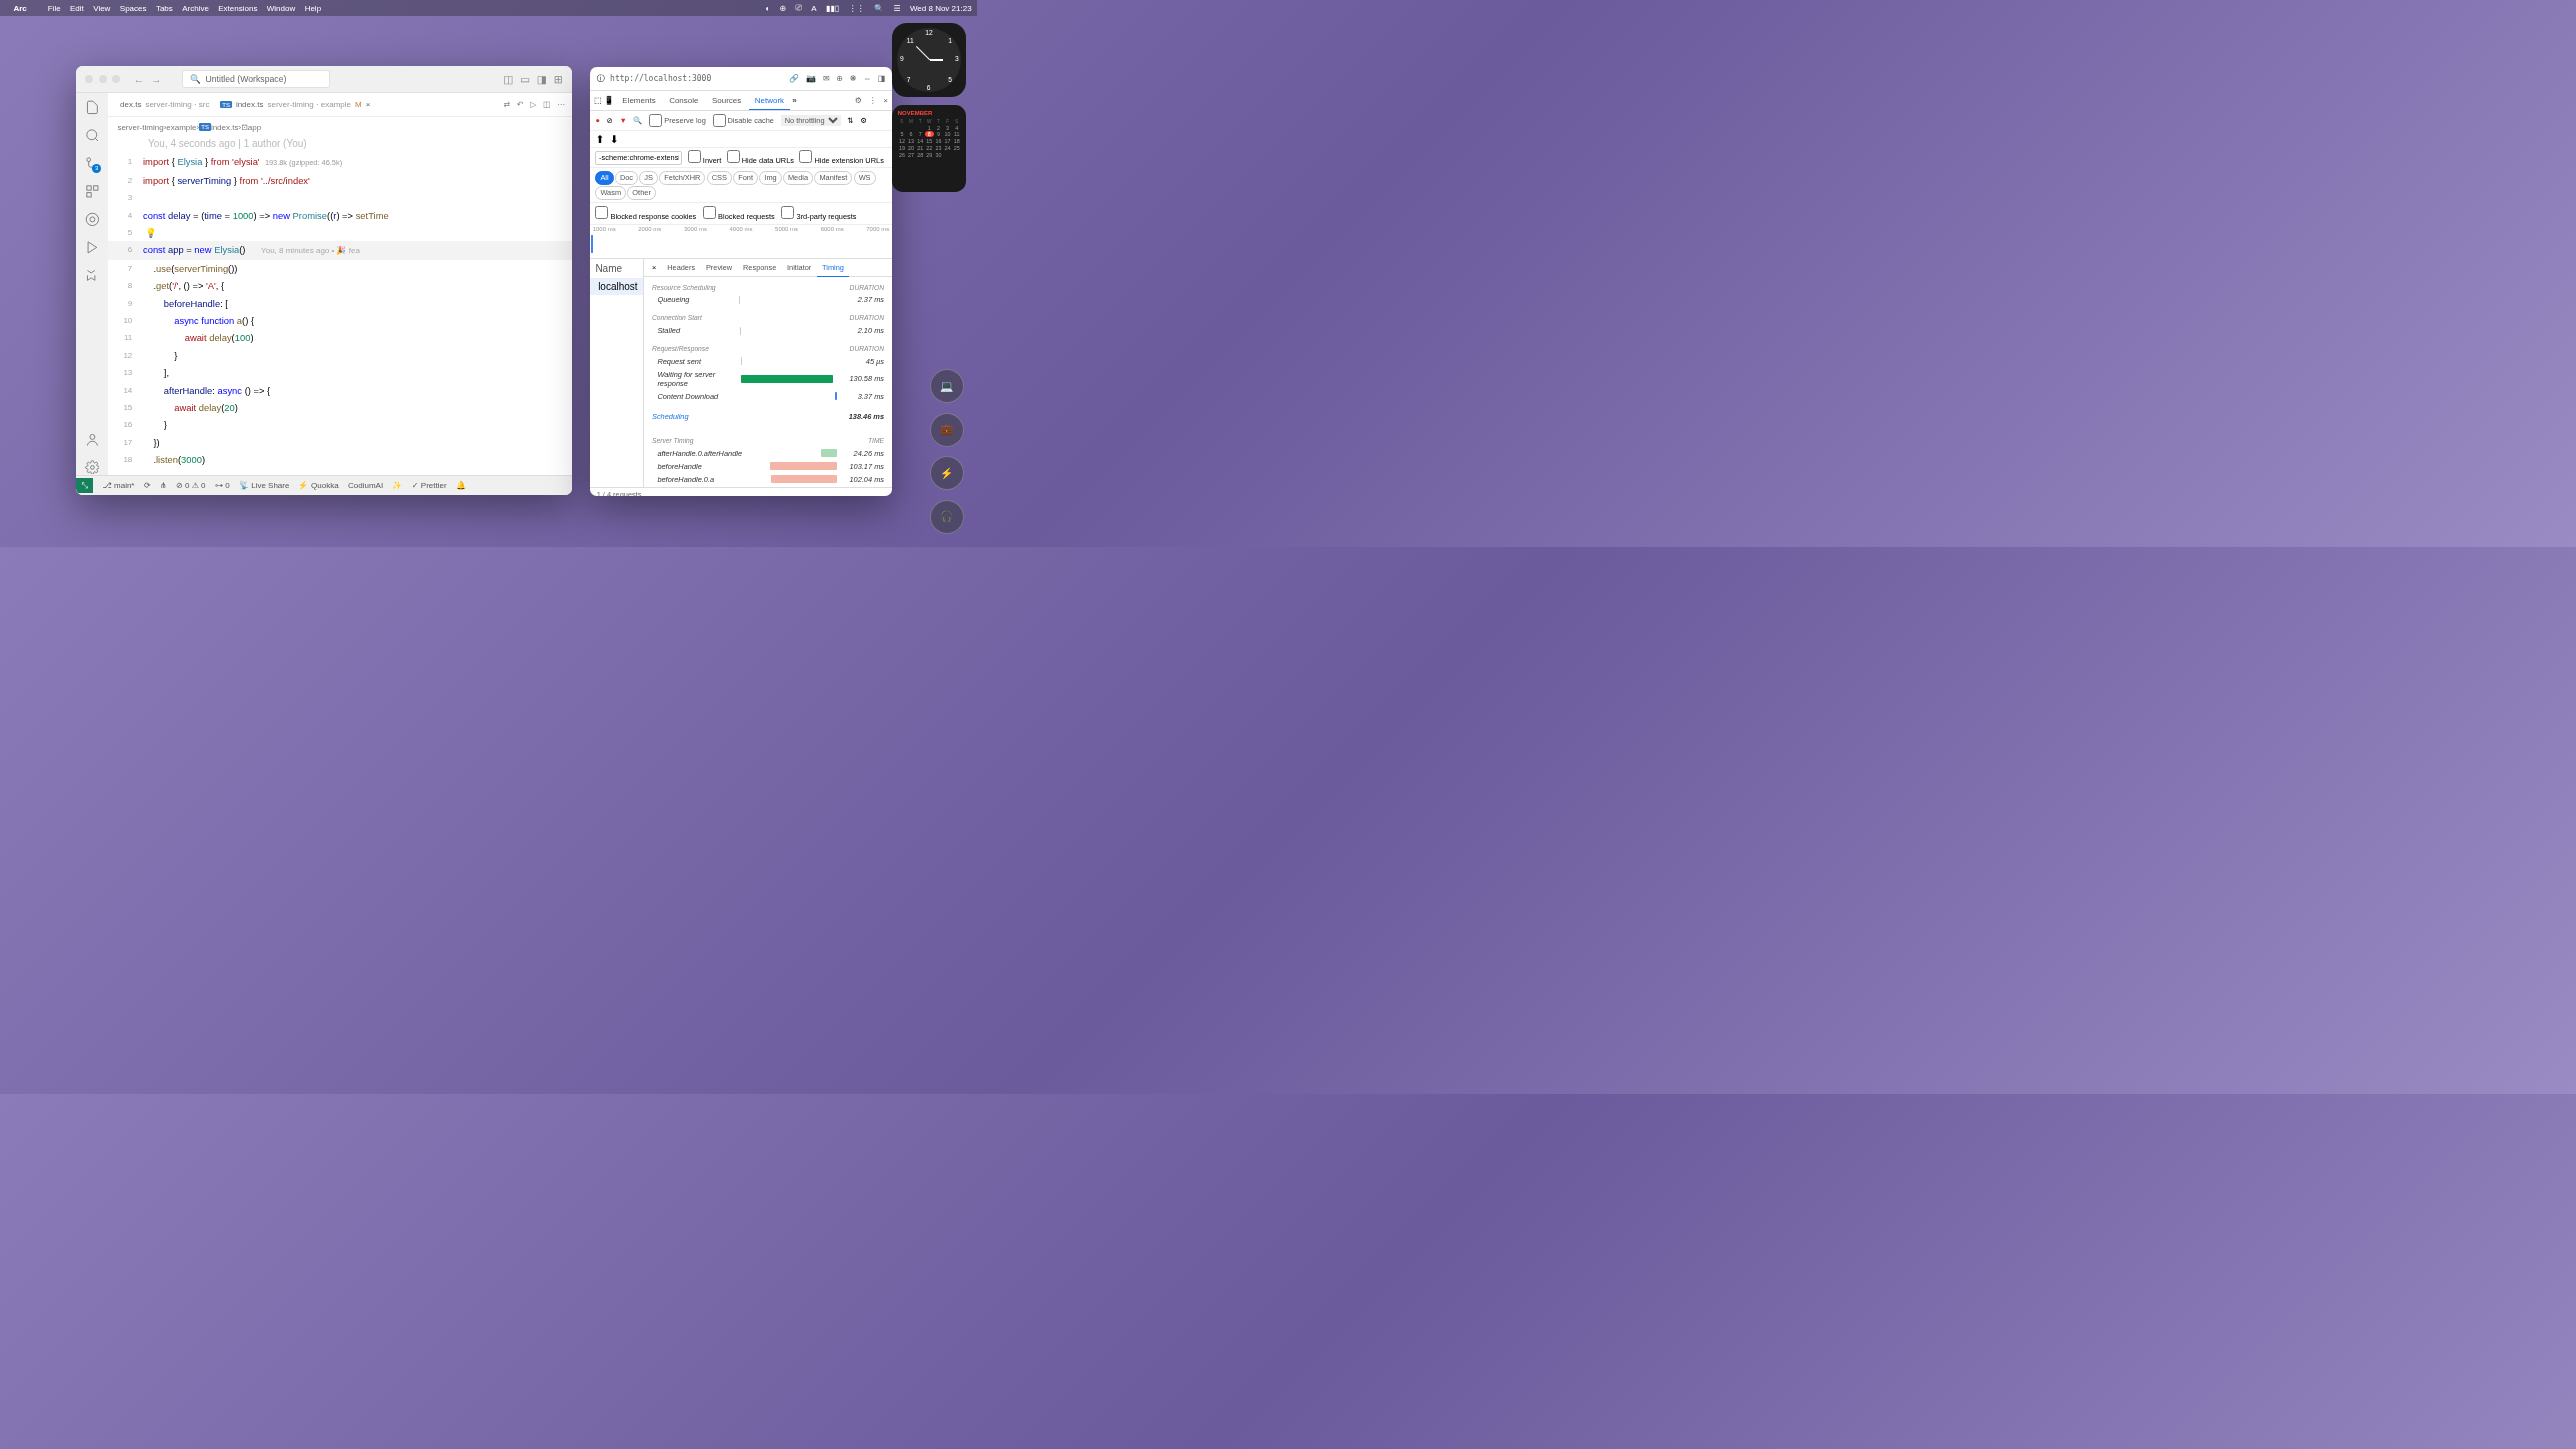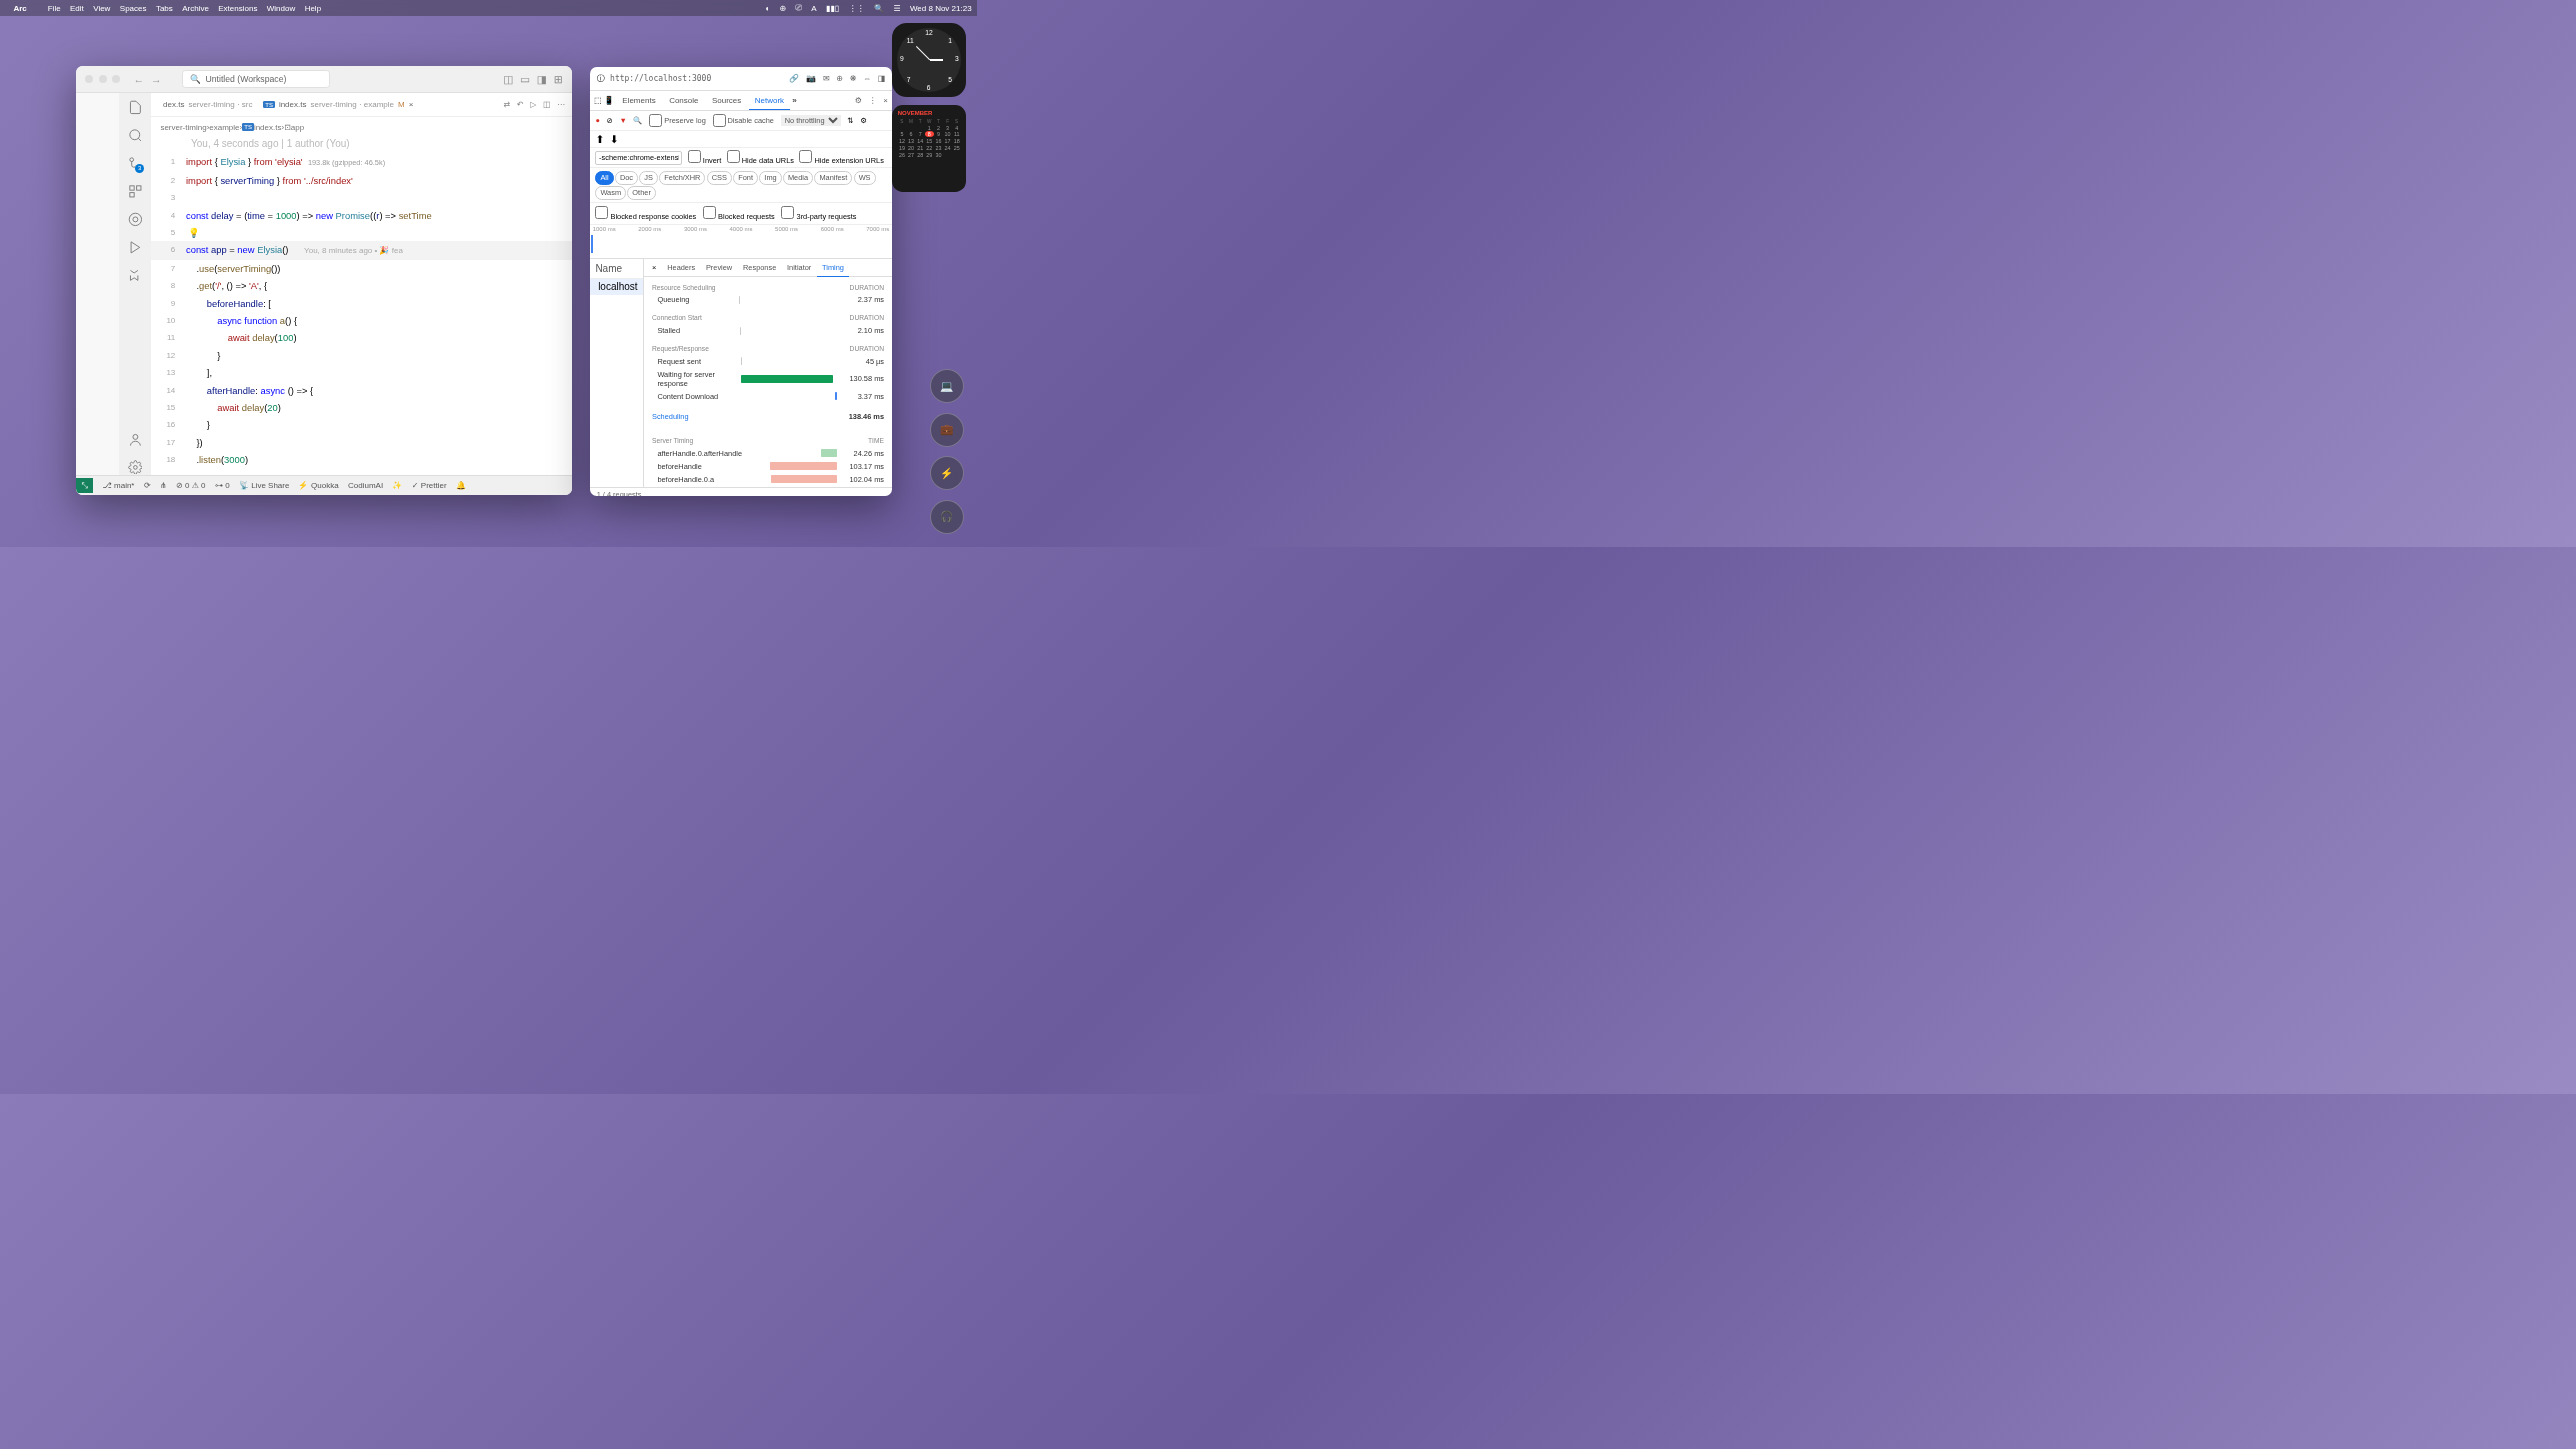--- a/index.html
+++ b/index.html
@@ -16,21 +16,21 @@
 .vscode { left: 76px; top: 66px; width: 496px; height: 429px; background: #f8f8f8; }
 .devtools { left: 590px; top: 67px; width: 302px; height: 429px; background: #fff; }
 
 .vsc-titlebar { height: 27px; display: flex; align-items: center; padding: 0 9.4px; background: #f0f0f0; border-bottom: 0.7px solid #e0e0e0; }
 .traffic { display: flex; gap: 5.4px; }
 .traffic span { width: 8px; height: 8px; border-radius: 50%; background: #ddd; }
 .vsc-nav { margin-left: 13.4px; display: flex; gap: 6.7px; color: #999; }
 .vsc-search { margin-left: 20px; display: flex; align-items: center; gap: 4px; background: #fff; padding: 2.7px 8px; border-radius: 3.4px; color: #666; font-size: 8.7px; flex: 0 0 148px; border: 0.7px solid #e0e0e0; }
 .vsc-layout { margin-left: auto; display: flex; gap: 6.7px; color: #888; }
 
-.vsc-body { display: flex; height: calc(100% - 47px); margin-left: 43px; }
+.vsc-body { display: flex; height: calc(100% - 47px); }
 .vsc-activitybar { width: 32px; background: #f0f0f0; display: flex; flex-direction: column; align-items: center; padding-top: 6.7px; gap: 12px; color: #777; }
 .vsc-activitybar .ab-icon { width: 16px; height: 16px; display: flex; align-items: center; justify-content: center; cursor: pointer; position: relative; }
 .vsc-activitybar .badge { position: absolute; bottom: -1.3px; right: -1.3px; background: #0078d4; color: #fff; border-radius: 50%; width: 9.4px; height: 9.4px; font-size: 6px; display: flex; align-items: center; justify-content: center; }
 
 .vsc-editor { flex: 1; display: flex; flex-direction: column; background: #fff; }
 .vsc-tabs { height: 24px; display: flex; align-items: center; padding: 0 6.7px; border-bottom: 0.7px solid #eee; font-size: 8px; color: #666; }
 .vsc-tab { padding: 2.7px 5.4px; display: flex; align-items: center; gap: 4px; }
 .vsc-tab.active { background: #fff; }
 .ts-badge { background: #3178c6; color: #fff; font-size: 6px; padding: 0.7px 2px; border-radius: 1.3px; }
 .vsc-breadcrumb { height: 20px; display: flex; align-items: center; padding: 0 9.4px; font-size: 8px; color: #777; gap: 0; }
@@ -81,21 +81,21 @@
 .dt-reqlist .hdr { padding: 4px 5.4px; border-bottom: 0.7px solid #eee; color: #555; font-weight: 500; }
 .dt-reqlist .req { padding: 2.7px 5.4px; display: flex; align-items: center; gap: 2.7px; background: #e8f0fe; }
 .dt-reqlist .req .doc-icon { width: 6.7px; height: 8px; background: #4285f4; }
 
 .dt-detail { flex: 1; font-size: 7.4px; overflow-y: auto; }
 .dt-detail-tabs { display: flex; border-bottom: 0.7px solid #ddd; padding: 0 2.7px; }
 .dt-detail-tabs .x { padding: 4px 5.4px; cursor: pointer; }
 .dt-detail-tabs .dtab { padding: 4px 5.4px; color: #555; cursor: pointer; }
 .dt-detail-tabs .dtab.active { color: #1a73e8; border-bottom: 1.3px solid #1a73e8; margin-bottom: -0.7px; }
 
-.timing-section { padding: 4px 8px; }
+.timing-section { padding: 4px 8px; font-style: italic; }
 .timing-hdr { display: flex; justify-content: space-between; color: #888; padding: 2.7px 0; font-size: 6.7px; text-transform: none; }
 .timing-row { display: flex; align-items: center; padding: 2px 0; }
 .timing-label { flex: 0 0 87px; color: #333; padding-left: 5.4px; }
 .timing-bar-area { flex: 1; position: relative; height: 8px; }
 .timing-bar { position: absolute; height: 8px; border-radius: 0.7px; }
 .timing-val { flex: 0 0 47px; text-align: right; color: #333; }
 .timing-link { color: #1a73e8; padding: 2.7px 0 2.7px 0; }
 .timing-total { font-weight: 600; }
 
 .dt-footer { height: 16px; border-top: 0.7px solid #ddd; padding: 2.7px 6.7px; font-size: 7.4px; color: #666; }

